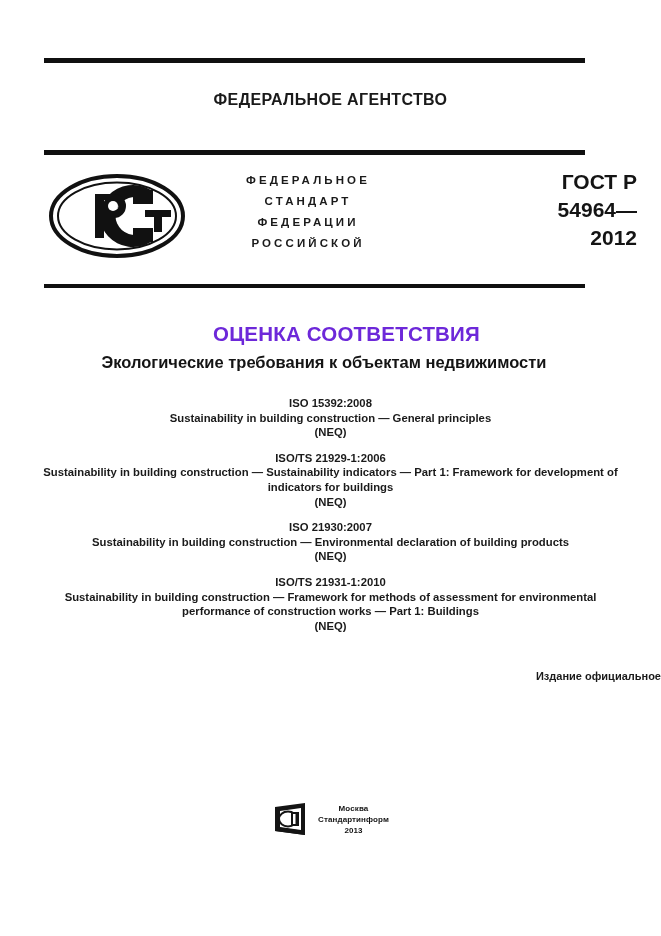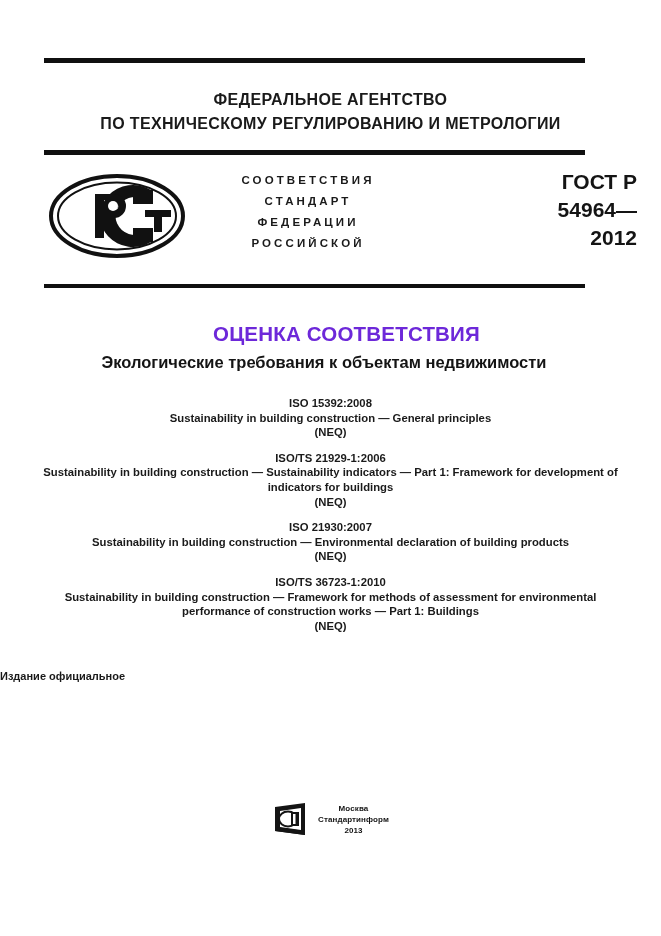--- a/index.html
+++ b/index.html
@@ -122,21 +122,21 @@
   .iso-block .iso-code  { display: block; }
   .iso-block .iso-name  { display: block; text-align: center; }
   .iso-block .iso-neq   { display: block; }
 
   
   .official {
     position: absolute;
     left: 0;
     top: 670px;
     width: 661px;
-    text-align: left;
+    text-align: right;
     font-weight: bold;
     font-size: 11px;
     color: #1a1a1a;
   }
 
   
   .imprint {
     position: absolute;
     left: 0;
     top: 800px;
@@ -162,21 +162,20 @@
   .imprint-text span { display: block; }
 </style>
 </head>
 <body>
 
 <div class="page">
 
   <div class="rule rule-top"></div>
 
   <div class="agency agency-line1">ФЕДЕРАЛЬНОЕ АГЕНТСТВО</div>
-  <div class="agency agency-line2">ПО ТЕХНИЧЕСКОМУ РЕГУЛИРОВАНИЮ И МЕТРОЛОГИИ</div>
 
   <div class="rule rule-mid-a"></div>
 
   <div class="emblem">
     <svg width="140" height="88" viewBox="0 0 140 88" aria-hidden="true">
       <ellipse cx="70" cy="44" rx="66" ry="40" fill="none" stroke="#111111" stroke-width="4"></ellipse>
       <ellipse cx="70" cy="44" rx="59" ry="33.5" fill="none" stroke="#111111" stroke-width="2"></ellipse>
 
       <path d="M104 18 A33 31 0 1 0 104 70 L104 56 A20 19 0 1 1 104 32 Z" fill="#111111"></path>
       <rect x="86" y="18" width="20" height="14" fill="#111111"></rect>
@@ -185,21 +184,21 @@
       <rect x="48" y="22" width="9" height="44" fill="#111111"></rect>
       <path d="M53 22 h14 a12 12 0 0 1 0 24 h-14 v-7 h13 a5.5 5.5 0 0 0 0 -11 h-13 Z" fill="#111111"></path>
       <circle cx="66" cy="34" r="5" fill="#ffffff"></circle>
 
       <rect x="98" y="38" width="26" height="7" fill="#111111"></rect>
       <rect x="107" y="38" width="8" height="22" fill="#111111"></rect>
     </svg>
   </div>
 
   <div class="std-title">
-    <div>СООТВЕТСТВИЯ</div>
+    <div>ФЕДЕРАЛЬНОЕ</div>
     <div>СТАНДАРТ</div>
     <div>ФЕДЕРАЦИИ</div>
     <div>РОССИЙСКОЙ</div>
   </div>
 
   <div class="gost">
     <div>ГОСТ Р</div>
     <div>54964—</div>
     <div>2012</div>
   </div>
@@ -219,21 +218,21 @@
       <span class="iso-code">ISO/TS 21929-1:2006</span>
       <span class="iso-name">Sustainability in building construction — Sustainability indicators — Part 1: Framework for development of indicators for buildings</span>
       <span class="iso-neq">(NEQ)</span>
     </div>
     <div class="iso-block">
       <span class="iso-code">ISO 21930:2007</span>
       <span class="iso-name">Sustainability in building construction — Environmental declaration of building products</span>
       <span class="iso-neq">(NEQ)</span>
     </div>
     <div class="iso-block">
-      <span class="iso-code">ISO/TS 36723-1:2010</span>
+      <span class="iso-code">ISO/TS 21931-1:2010</span>
       <span class="iso-name">Sustainability in building construction — Framework for methods of assessment for environmental performance of construction works — Part 1: Buildings</span>
       <span class="iso-neq">(NEQ)</span>
     </div>
   </div>
 
   <div class="official">Издание официальное</div>
 
   <div class="imprint">
     <div class="imprint-mark">
       <svg width="38" height="38" viewBox="0 0 38 38" aria-hidden="true">

